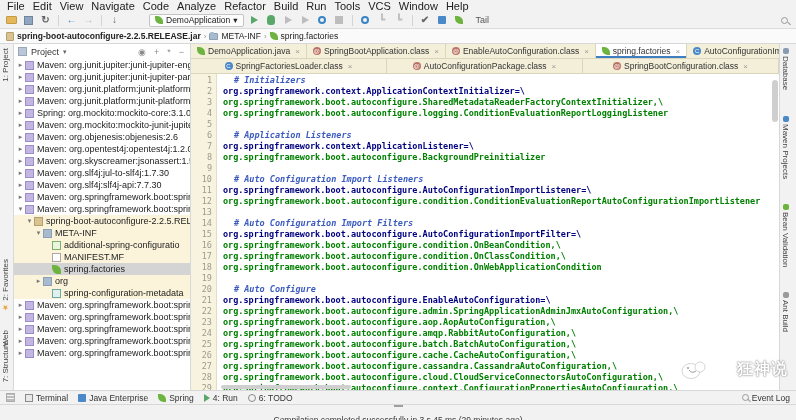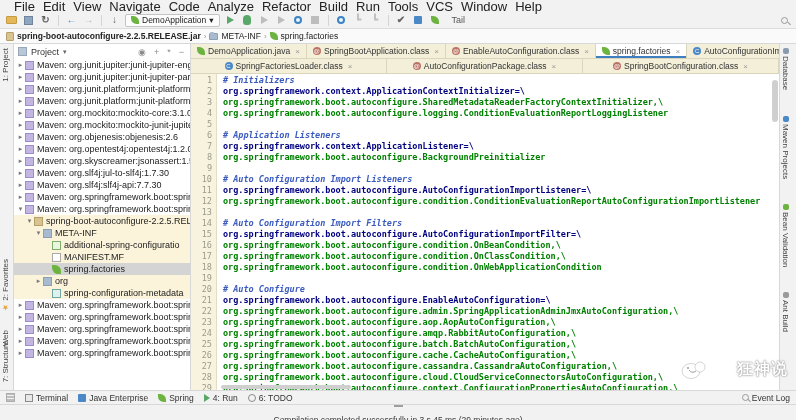--- a/index.html
+++ b/index.html
@@ -2,42 +2,42 @@
 <html><head>
 <meta charset="utf-8">
 <style>
   * { margin:0; padding:0; box-sizing:border-box; }
   html,body { width:796px; height:420px; overflow:hidden; }
   .page { width:796px; height:420px; position:relative; background:#fff;
           font-family:"Liberation Sans",sans-serif; color:#222; user-select:none; }
 
   
   .menubar { height:12px; background:#F2F2F2; display:flex; align-items:center;
-             padding-left:10px; font-size:13px; }
+             padding-left:3px; font-size:11px; }
   .menu-item { padding:0 4px; white-space:nowrap; }
 
   
   .toolbar { height:17px; background:#F2F2F2; border-bottom:1px solid #DCDCDC;
              display:flex; align-items:center; gap:4px; padding:0 5px; font-size:9px; }
   .tbi { width:13px; height:13px; display:inline-flex; align-items:center; justify-content:center;
          font-size:10px; line-height:1; }
   .tb-sep { width:1px; height:11px; background:#D4D4D4; margin:0 2px; }
   .fold-ico { width:11px; height:8px; background:#E4B858; border:1px solid #C49A42; border-radius:1px; }
   .flop-ico { width:9px; height:9px; background:#8EA6C0; border:1px solid #70859C; }
   .char-ico { color:#666; font-size:10px; font-weight:bold; }
   .back-ico { color:#3884C5; font-size:10px; font-weight:bold; }
   .fwd-ico  { color:#B5B5B5; font-size:10px; font-weight:bold; }
   .play { width:0; height:0; border-left:7px solid #59A869; border-top:4.5px solid transparent; border-bottom:4.5px solid transparent; }
   .play.dim { border-left-color:#BDBDBD; }
   .bug { width:8px; height:10px; background:#59A869; border-radius:4px 4px 3px 3px; }
   .circ { width:8px; height:8px; border:2px solid #3884C5; border-radius:50%; }
   .stop { width:8px; height:8px; background:#BDBDBD; }
   .lshape { color:#C0C0C0; font-size:10px; font-weight:bold; }
   .runconfig { height:13px; display:flex; align-items:center; gap:3px; background:#FCFCFC;
-               border:1px solid #C4C4C4; border-radius:2px; padding:0 5px; font-size:8.5px; }
+               border:1px solid #C4C4C4; border-radius:2px; padding:0 5px; font-size:8.5px;margin-left:24px; }
   .leaf { width:8px; height:8px; background:#6DB33F; border-radius:0 70% 0 70%; }
   .tail-label { color:#555; margin-left:6px; }
   .mag { position:relative; width:7px; height:7px; border:1.4px solid #9A9A9A; border-radius:50%; }
   .mag::after { content:""; position:absolute; width:4px; height:1.4px; background:#9A9A9A;
                 right:-3.5px; bottom:-1.5px; transform:rotate(45deg); }
   .toolbar .spacer { flex:1; }
 
   
   .breadcrumb { height:15px; background:#FAFAFA; border-bottom:1px solid #D8D8D8;
                 display:flex; align-items:center; gap:3px; padding-left:6px; font-size:8.5px; }
@@ -100,21 +100,21 @@
   .tico.class { background:#4A88C7; }
   .tico.annotation { background:#BB7365; }
 
   .codewrap { flex:1; display:flex; overflow:hidden; position:relative; }
   .gutter { width:26px; flex:none; background:#F7F3DF; border-right:1px solid #E2DDC3;
             color:#9C9C8C; text-align:right; padding:1px 4px 0 0;
             font:8.5px "DejaVu Sans Mono",monospace; line-height:11px; }
   .code { flex:1; overflow:hidden; padding:1px 0 0 6px;
           font:bold 8.5px "DejaVu Sans Mono",monospace; line-height:11px; white-space:pre; }
   .ln { height:11px; }
-  .ln.comment { color:#3B5BBF; font-style:italic; }
+  .ln.comment { color:#3B5BBF; font-style:italic;margin-left:11px; }
   .ln.key { color:#000080; }
   .ln.value { color:#008000; }
 
   .vscroll { position:absolute; right:0; top:0; bottom:0; width:8px; }
   .vthumb { position:absolute; right:1px; top:6px; width:6px; height:42px; background:#CFCFCF; border-radius:3px; }
   .hthumb { position:absolute; left:30px; bottom:1px; height:4px; width:130px; background:#CFCFCF; border-radius:2px; }
 
   
   .bottombar { height:14px; background:#F2F2F2; border-top:1px solid #D8D8D8;
                display:flex; align-items:center; gap:10px; padding:0 6px; font-size:8.5px; color:#333; }
@@ -283,21 +283,21 @@
             <span class="tlabel">Maven: org.junit.platform:junit-platform-</span>
           </div>
           <div class="trow" style="padding-left:2px">
             <span class="arr">▸</span>
             <span class="ti ti-lib"></span>
             <span class="tlabel">Maven: org.junit.platform:junit-platform-</span>
           </div>
           <div class="trow" style="padding-left:2px">
             <span class="arr">▸</span>
             <span class="ti ti-lib"></span>
-            <span class="tlabel">Maven: org.mockito:mockito-core:3.1.0</span>
+            <span class="tlabel">Spring: org.mockito:mockito-core:3.1.0</span>
           </div>
           <div class="trow" style="padding-left:2px">
             <span class="arr">▸</span>
             <span class="ti ti-lib"></span>
             <span class="tlabel">Maven: org.mockito:mockito-junit-jupite</span>
           </div>
           <div class="trow" style="padding-left:2px">
             <span class="arr">▸</span>
             <span class="ti ti-lib"></span>
             <span class="tlabel">Maven: org.objenesis:objenesis:2.6</span>

